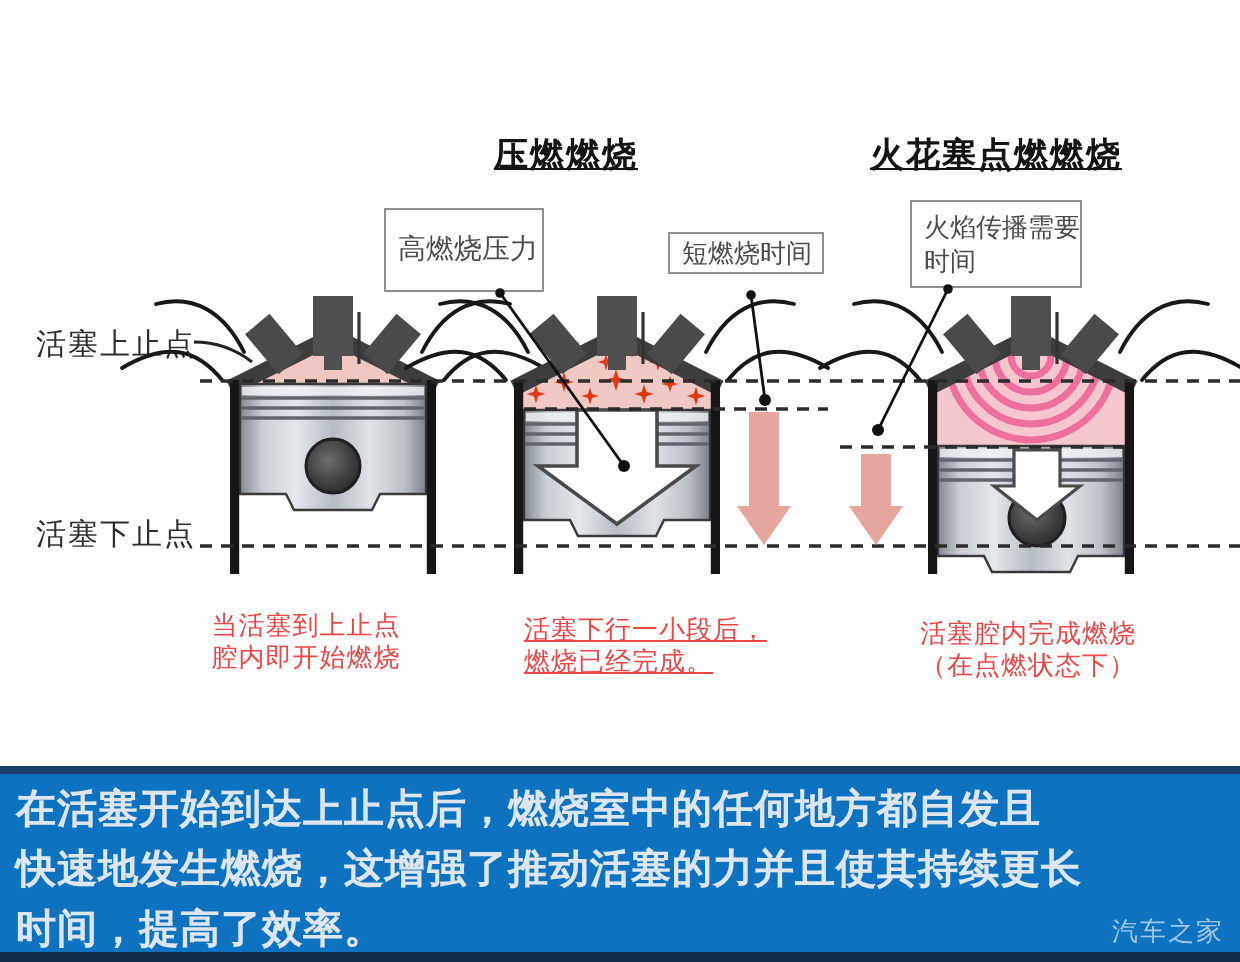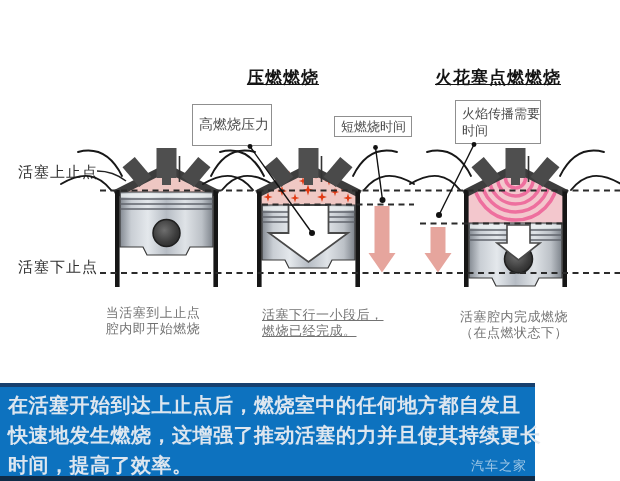--- a/index.html
+++ b/index.html
@@ -4,22 +4,22 @@
 <style>
   html,body{margin:0;padding:0;}
   body{font-family:"Liberation Sans","DejaVu Sans",sans-serif;background:#888;}
   .stage{position:relative;width:620px;height:481px;background:#ffffff;overflow:hidden;margin:0 auto;}
   svg{overflow:visible;display:block;}
   .engine{position:absolute;top:140px;width:230px;height:160px;}
   .vline{fill:none;stroke:#181818;stroke-width:1.9;stroke-linecap:round;}
   .heading{position:absolute;font-size:17px;font-weight:bold;color:#141414;letter-spacing:1px;text-align:center;white-space:nowrap;text-decoration:underline;}
   .poslabel{position:absolute;font-size:15px;color:#2e2e2e;letter-spacing:1px;white-space:nowrap;}
   .callout-box{position:absolute;background:#ffffff;border:1px solid #8f8f8f;color:#4c4c4c;display:flex;flex-direction:column;justify-content:center;box-sizing:border-box;}
-  .caption{position:absolute;font-size:13px;color:#737373;line-height:15.5px;letter-spacing:0.5px;white-space:nowrap;}
-  .banner{position:absolute;left:0;top:383px;width:535px;height:98px;box-sizing:border-box;border-top:4px solid #17406e;border-bottom:5px solid #102b47;padding:3px 8px 0 8px;}
+  .caption{position:absolute;font-size:13px;color:#ef4444;line-height:15.5px;letter-spacing:0.5px;white-space:nowrap;}
+  .banner{position:absolute;left:0;top:383px;width:620px;height:98px;box-sizing:border-box;border-top:4px solid #17406e;border-bottom:5px solid #102b47;padding:3px 8px 0 8px;}
   .banner .bline{font-size:20px;font-weight:bold;line-height:30px;letter-spacing:0.5px;white-space:nowrap;}
   .watermark{position:absolute;right:8px;bottom:1px;font-size:13px;letter-spacing:1px;}
   .overlay{position:absolute;left:0;top:0;pointer-events:none;}
 </style>
 </head>
 <body>
 
 <div class="stage">
 
   <svg width="0" height="0" style="position:absolute">

